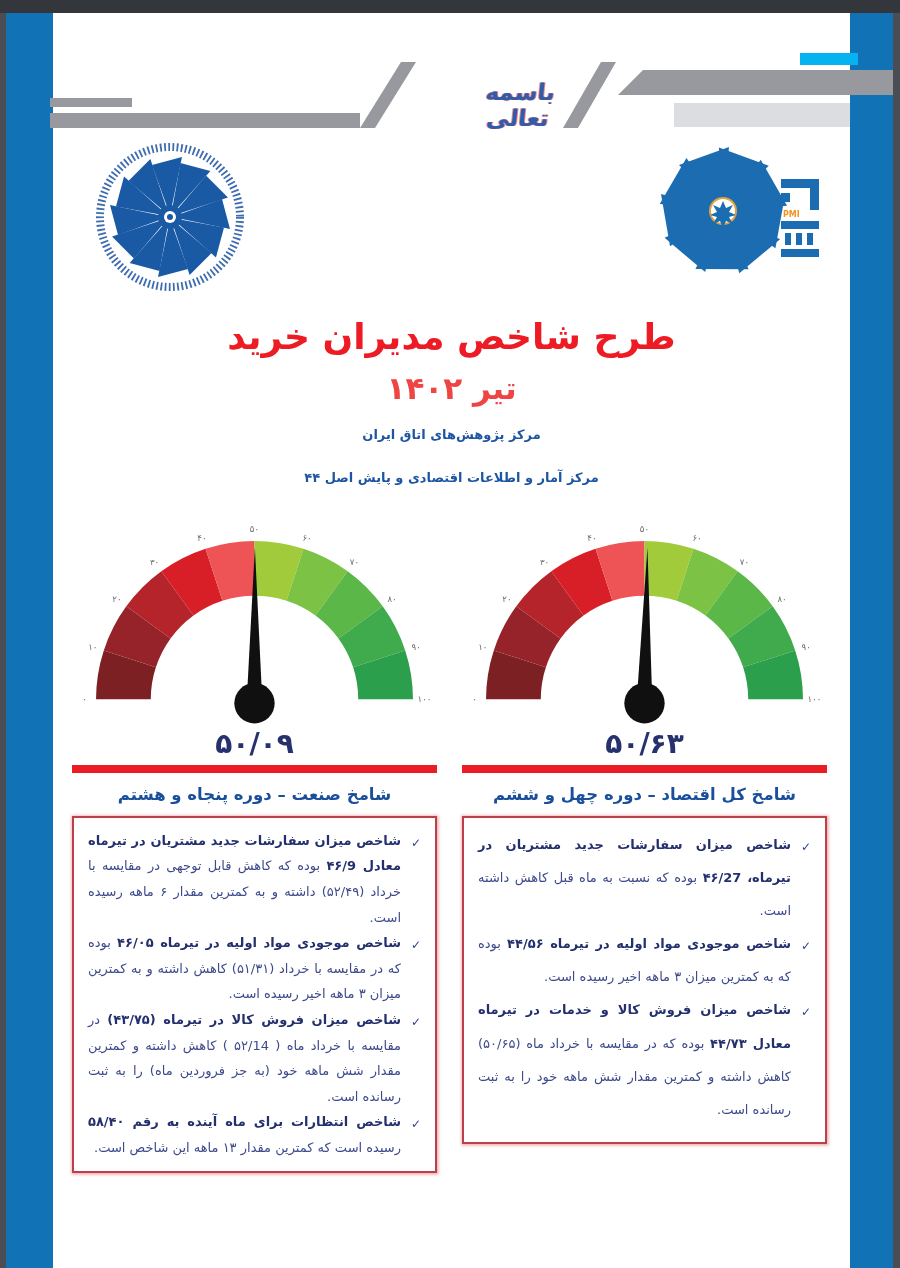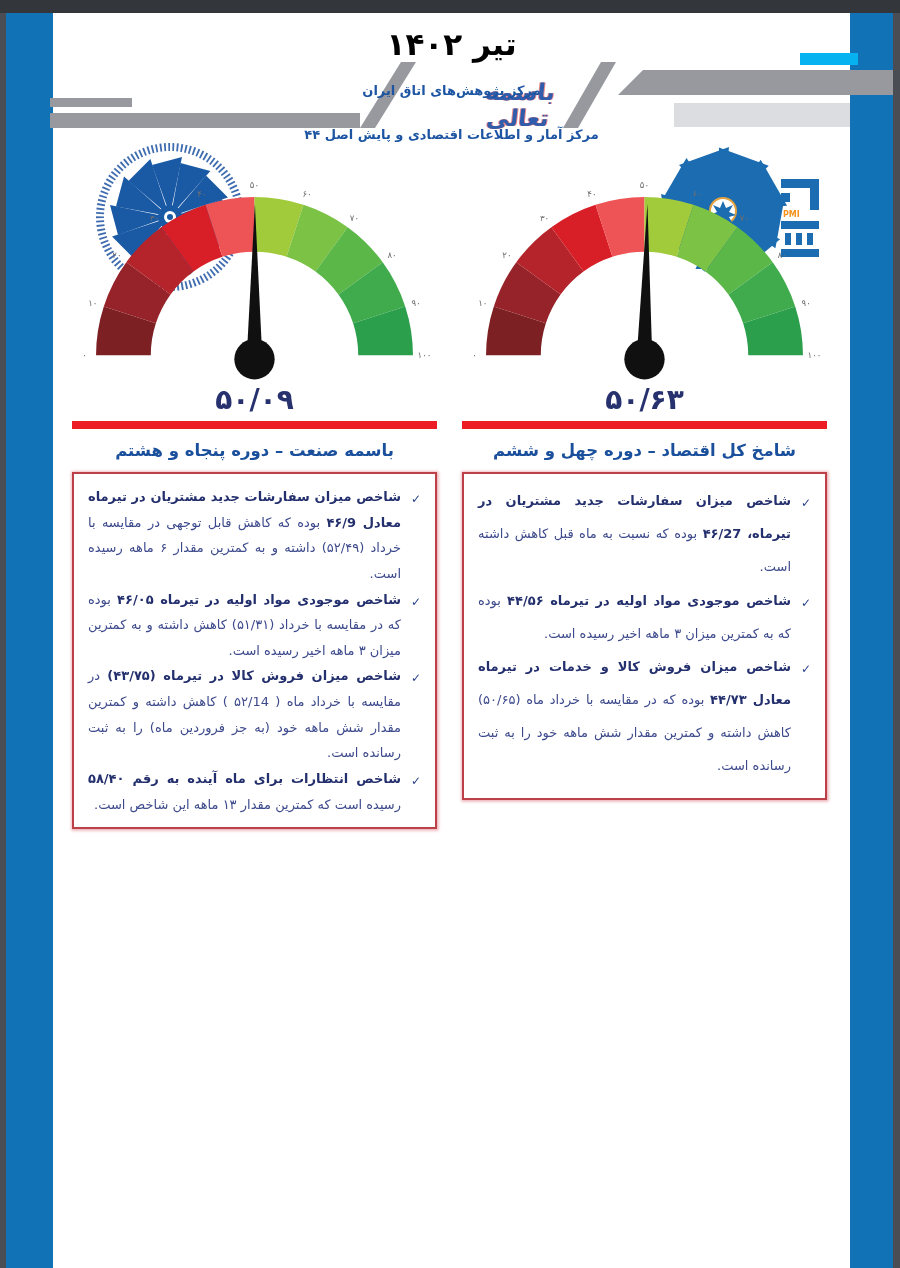--- a/index.html
+++ b/index.html
@@ -17,21 +17,21 @@
   .header-band{position:absolute;left:0;top:0;width:887px;height:135px;}
   .bismillah{
     position:absolute;left:448px;top:66px;width:130px;text-align:center;
     font-size:23px;font-weight:bold;color:#2f5cab;transform:skewX(-6deg);
     text-shadow:1px 0 0 rgba(216,40,48,.55),-1px 0 0 rgba(216,40,48,.55);
   }
   .logo-left{position:absolute;left:88px;top:128px;width:152px;height:152px;}
   .logo-right{position:absolute;left:645px;top:126px;width:175px;height:150px;}
   .content{position:absolute;left:47px;right:43px;top:0;}
   .title{margin-top:304px;text-align:center;font-size:36px;line-height:1.1;font-weight:bold;color:#ed1c24;}
-  .month{margin-top:14px;text-align:center;font-size:31px;line-height:1.1;font-weight:bold;color:#000000;}
+  .month{margin-top:14px;text-align:center;font-size:31px;line-height:1.1;font-weight:bold;color:#ef4444;}
   .org{margin-top:22px;text-align:center;font-size:13px;line-height:1.2;font-weight:bold;color:#1d55a3;}
   .org2{margin-top:28px;}
   .columns{display:flex;justify-content:space-between;padding:0 23px 0 19px;margin-top:28px;}
   .col{width:365px;}
   .gauge{width:100%;height:auto;display:block;}
   .gauge-value{text-align:center;font-size:28px;font-weight:bold;color:#27316e;margin-top:-8px;letter-spacing:1px;}
   .red-line{height:8px;background:#ec1c24;margin-top:5px;}
   .sec-header{margin:12px 0 0;text-align:center;font-size:16.5px;font-weight:bold;color:#1a4f9c;}
   .box{margin-top:12px;min-height:308px;border:2px solid #bd4049;
        box-shadow:0 0 3px 1.5px rgba(224,130,140,.7);padding:8px 10px;background:#fff;}
@@ -111,20 +111,21 @@
       <text x="4" y="38" font-size="8" font-weight="bold" fill="#f6921e">PMI</text>
       <rect x="2" y="42" width="38" height="8"></rect>
       <rect x="6" y="54" width="6" height="12"></rect>
       <rect x="17" y="54" width="6" height="12"></rect>
       <rect x="28" y="54" width="6" height="12"></rect>
       <rect x="2" y="70" width="38" height="8"></rect>
     </g>
   </svg>
 
   <div class="content" dir="rtl" lang="fa">
+    <div class="title">طرح شاخص مدیران خرید</div>
     <div class="month">تیر ۱۴۰۲</div>
     <div class="org">مرکز پژوهش‌های اتاق ایران</div>
     <div class="org org2">مرکز آمار و اطلاعات اقتصادی و پایش اصل ۴۴</div>
 
     <div class="columns">
       <section class="col col-economy">
         <svg class="gauge" xmlns="http://www.w3.org/2000/svg" viewBox="0 0 380 230">
             <path d="M25.0 193.0 A165 165 0 0 1 33.1 142.0 L87.3 159.6 A108 108 0 0 0 82.0 193.0 Z" fill="#7d2024"></path>
             <path d="M33.1 142.0 A165 165 0 0 1 56.5 96.0 L102.6 129.5 A108 108 0 0 0 87.3 159.6 Z" fill="#952329"></path>
             <path d="M56.5 96.0 A165 165 0 0 1 93.0 59.5 L126.5 105.6 A108 108 0 0 0 102.6 129.5 Z" fill="#b4242a"></path>
@@ -182,21 +183,21 @@
             <text x="244.7" y="27.7" text-anchor="middle" font-size="9" fill="#6f6f6f">۶۰</text>
             <text x="294.0" y="52.8" text-anchor="middle" font-size="9" fill="#6f6f6f">۷۰</text>
             <text x="333.2" y="92.0" text-anchor="middle" font-size="9" fill="#6f6f6f">۸۰</text>
             <text x="358.3" y="141.3" text-anchor="middle" font-size="9" fill="#6f6f6f">۹۰</text>
             <text x="367.0" y="196.0" text-anchor="middle" font-size="9" fill="#6f6f6f">۱۰۰</text>
             <polygon points="190.4,35.0 182.0,193.0 198.0,193.0" fill="#101010"></polygon>
             <circle cx="190" cy="197" r="21" fill="#101010"></circle>
           </svg>
         <div class="gauge-value">۵۰/۰۹</div>
         <div class="red-line"></div>
-        <h2 class="sec-header">باسمه صنعت – دوره پنجاه و هشتم</h2>
+        <h2 class="sec-header">شامخ صنعت – دوره پنجاه و هشتم</h2>
         <div class="box">
           <ul class="idx-list">
               <li><span class="check">✓</span><b>شاخص میزان سفارشات جدید مشتریان در تیرماه معادل ۴۶/9</b><span> بوده که کاهش قابل توجهی در مقایسه با خرداد (۵۲/۴۹) داشته و به کمترین مقدار ۶ ماهه رسیده است.</span></li>
               <li><span class="check">✓</span><b>شاخص موجودی مواد اولیه در تیرماه ۴۶/۰۵</b><span> بوده که در مقایسه با خرداد (۵۱/۳۱) کاهش داشته و به کمترین میزان ۳ ماهه اخیر رسیده است.</span></li>
               <li><span class="check">✓</span><b>شاخص میزان فروش کالا در تیرماه (۴۳/۷۵)</b><span> در مقایسه با خرداد ماه ( ۵۲/14 ) کاهش داشته و کمترین مقدار شش ماهه خود (به جز فروردین ماه) را به ثبت رسانده است.</span></li>
               <li><span class="check">✓</span><b>شاخص انتظارات برای ماه آینده به رقم ۵۸/۴۰</b><span> رسیده است که کمترین مقدار ۱۳ ماهه این شاخص است.</span></li>
             </ul>
         </div>
       </section>
     </div>

